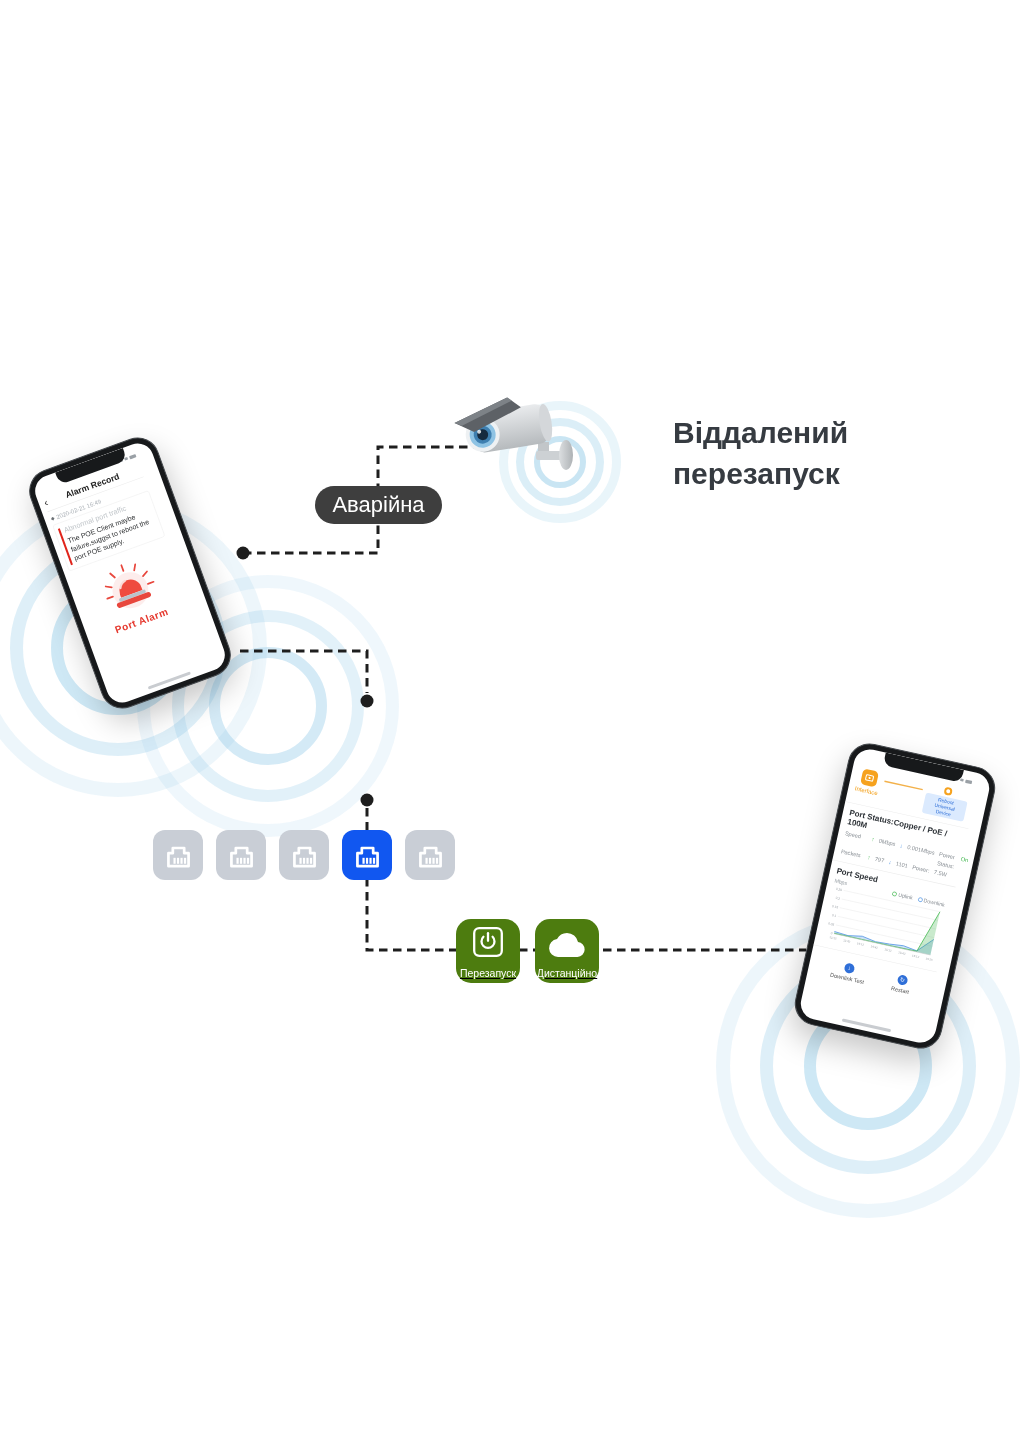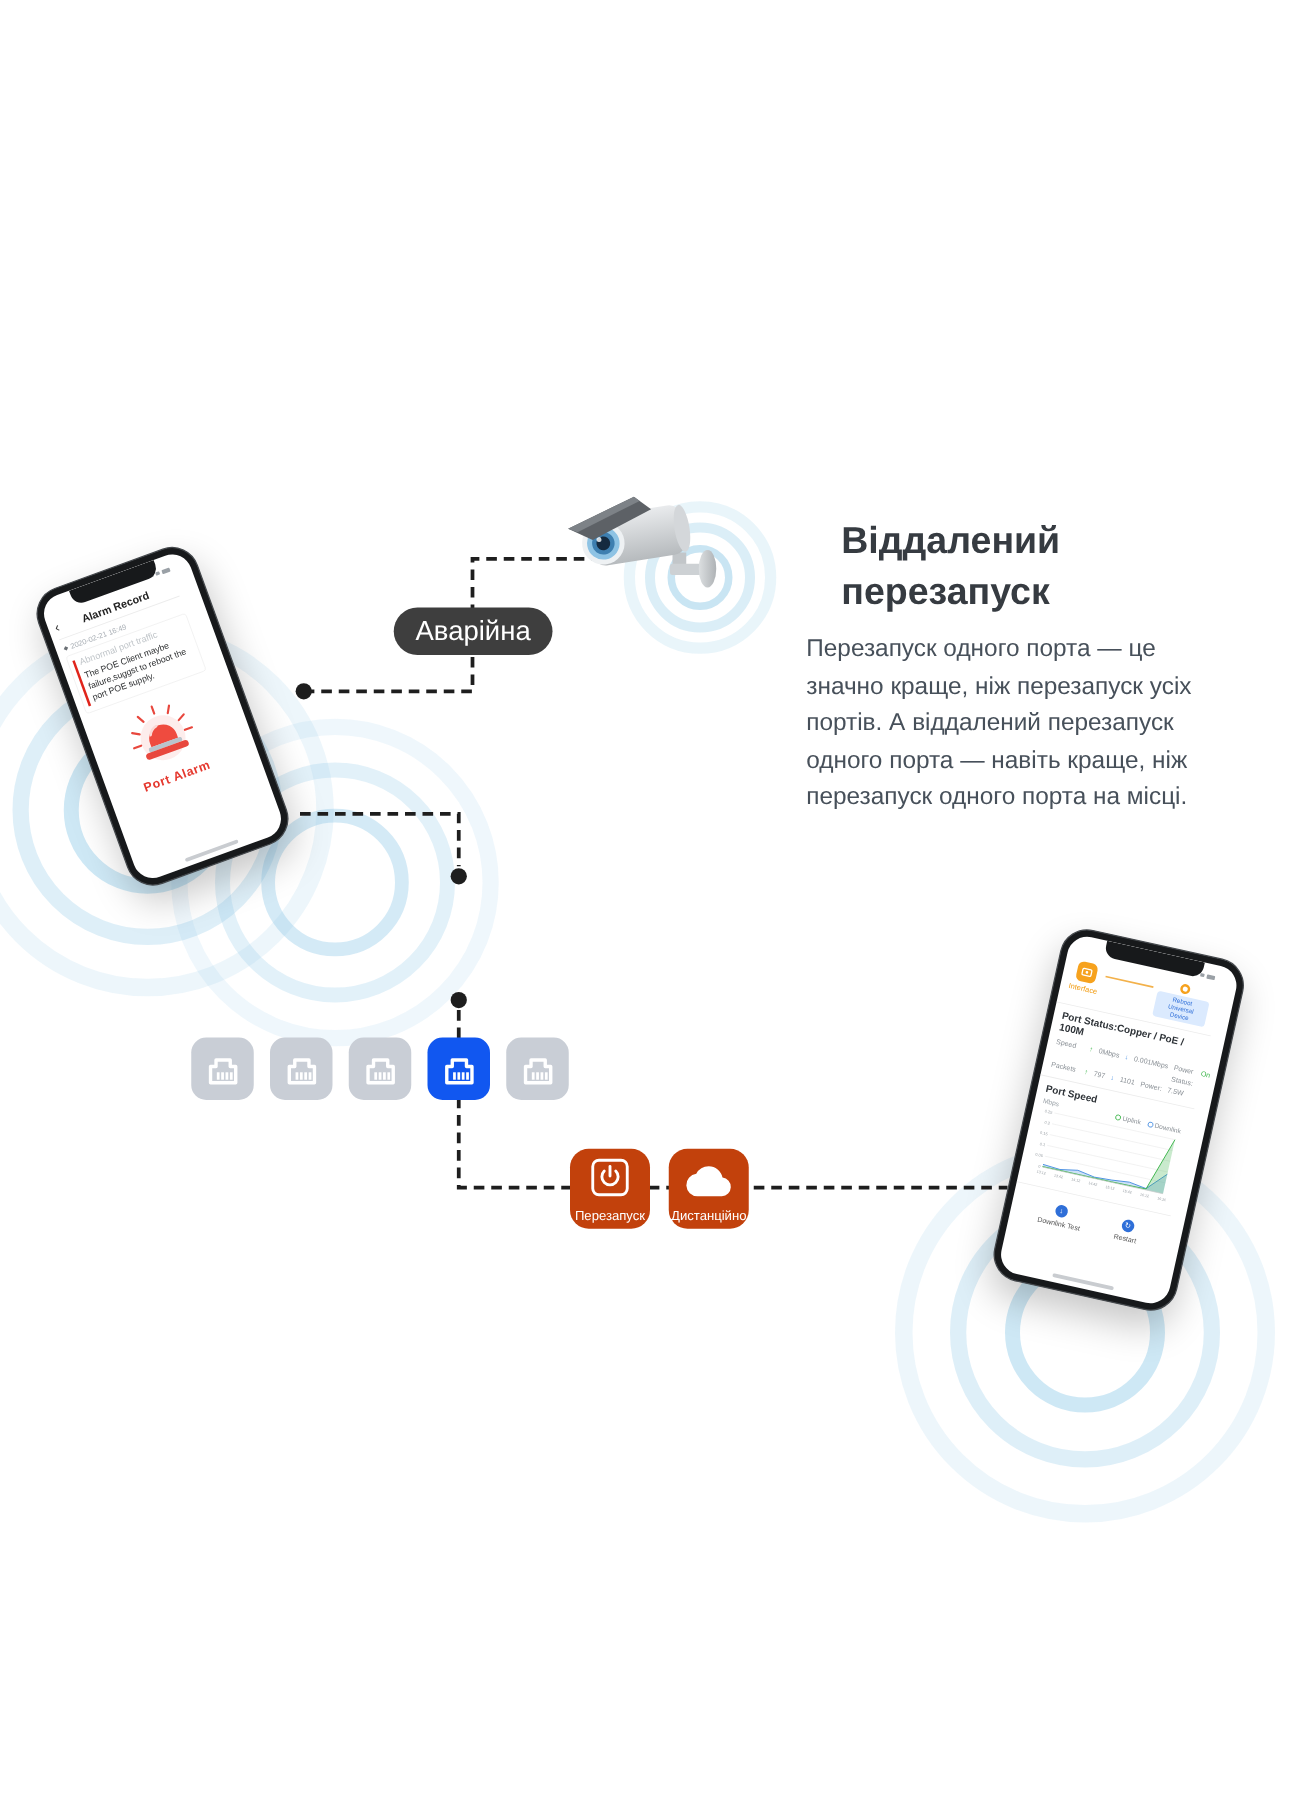--- a/index.html
+++ b/index.html
@@ -19,23 +19,23 @@
             color:#47505a;z-index:2;}
   .heading2{position:absolute;left:60px;top:712px;width:840px;text-align:center;font-size:23.5px;
             font-weight:700;color:#2f3338;z-index:2;}
   .subheading{position:absolute;left:0px;top:747px;width:840px;text-align:center;font-size:21px;
               color:#3a3f45;z-index:2;}
   
   #ports-row{position:absolute;left:153px;top:830px;display:flex;gap:13px;z-index:3;}
   .port{width:50px;height:50px;border-radius:12px;background:#c9ced6;display:flex;align-items:center;justify-content:center;}
   .port.active{background:#1157f0;}
   
-  .action-btn{position:absolute;top:919px;width:64px;height:64px;border-radius:15px;background:#c2410c;
+  .action-btn{position:absolute;top:919px;width:64px;height:64px;border-radius:15px;background:#4d7c0f;
               border:none;display:flex;flex-direction:column;align-items:center;justify-content:flex-start;
-              padding:6px 0 4px 0;box-sizing:border-box;z-index:3;cursor:pointer;}
+              padding:6px 0 4px 0;box-sizing:border-box;z-index:3;cursor:pointer;text-decoration:underline;}
   .action-btn .lbl{color:#fff;font-size:10.5px;margin-top:auto;font-family:"Liberation Sans","DejaVu Sans",sans-serif;}
   
   .phone{position:absolute;background:#17191b;border:1px solid #44484c;border-radius:22px;padding:5px;
          box-shadow:0 14px 30px rgba(0,0,0,.22);z-index:4;}
   .screen{width:100%;height:100%;background:#fff;border-radius:16px;position:relative;overflow:hidden;}
   .notch{position:absolute;top:0;left:50%;transform:translateX(-50%);width:58%;height:13px;background:#17191b;
          border-radius:0 0 9px 9px;z-index:5;}
   .homebar{position:absolute;bottom:4px;left:50%;transform:translateX(-50%);width:36%;height:3px;border-radius:2px;background:#c9ccd0;}
   #phone-left{left:62px;top:447px;width:124px;height:240px;transform:rotate(-20deg);}
   #phone-right{left:820px;top:752px;width:138px;height:276px;transform:rotate(12.5deg);}
@@ -138,21 +138,20 @@
       <circle cx="30" cy="38" r="5.5" fill="#152a3f"></circle>
       <circle cx="27" cy="34.5" r="2" fill="#ffffff" opacity=".8"></circle>
       <path d="M4 22 L60 5 L72 17 L22 34 Z" fill="#5d6166"></path>
       <path d="M4 22 L60 5 L64 9 L11 26 Z" fill="#7d8287"></path>
     </g>
   </svg>
 
   <div class="title">
     <div>Віддалений перезапуск</div>
   </div>
-  <div class="bodytext">Перезапуск одного порта — це значно краще, ніж перезапуск усіх портів. А віддалений перезапуск одного порта — навіть краще, ніж перезапуск одного порта на місці.</div>
 
 
   <div id="ports-row">
       <div class="port">
         <svg viewBox="0 0 24 24" width="31" height="31">
           <path d="M4.2 20.3 V10.2 H7.6 V6.2 H16.4 V10.2 H19.8 V20.3 Z" fill="none" stroke="#fff" stroke-width="2.1" stroke-linejoin="round"></path>
           <g fill="#fff">
             <rect x="8.1" y="13.8" width="1.7" height="4.6"></rect>
             <rect x="10.8" y="13.8" width="1.7" height="4.6"></rect>
             <rect x="13.5" y="13.8" width="1.7" height="4.6"></rect>

